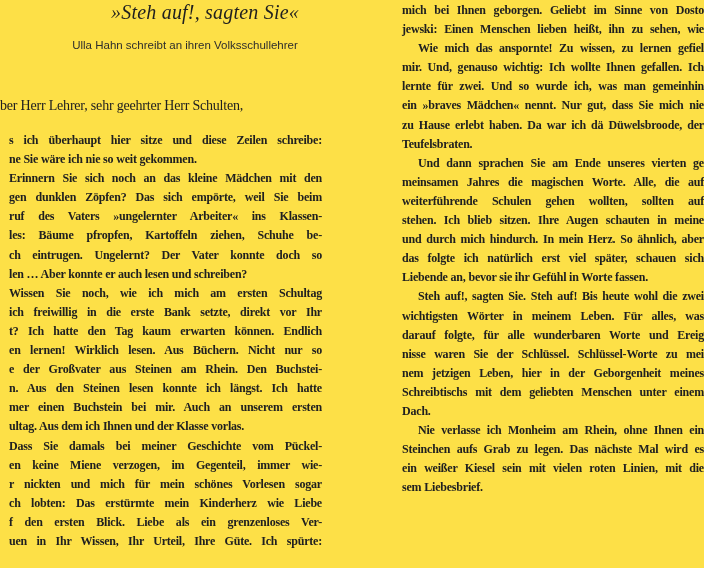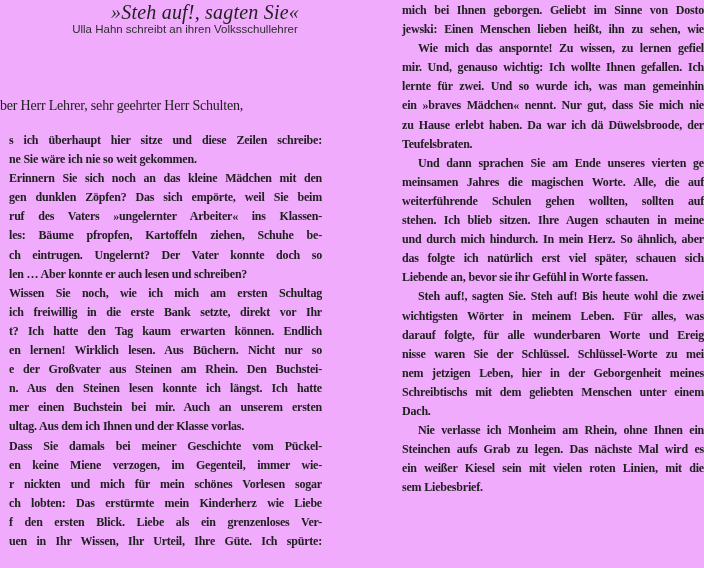--- a/index.html
+++ b/index.html
@@ -1,40 +1,40 @@
 <!DOCTYPE html>
 <html><head>
 <meta charset="utf-8">
 <style>
   * { box-sizing: border-box; margin: 0; padding: 0; }
   html, body { background: #ffffff; }
   .page {
     position: relative;
     width: 704px;
     height: 568px;
-    background: #f0abfc;
+    background: #fde047;
     overflow: hidden;
     font-family: "Liberation Serif", "DejaVu Serif", serif;
     color: #202020;
   }
   .title {
     position: absolute;
     left: 50px; top: 0;
     width: 310px;
     text-align: center;
     font-style: italic;
     font-size: 20px;
     line-height: 24px;
     letter-spacing: 0.2px;
     color: #1f1f1f;
     white-space: nowrap;
   }
   .subtitle {
     position: absolute;
-    left: 25px; top: 23px;
+    left: 25px; top: 39px;
     width: 320px;
     text-align: center;
     font-family: "Liberation Sans", sans-serif;
     font-size: 11.5px;
     line-height: 13px;
     color: #2d2d2d;
     white-space: nowrap;
   }
   .salutation {
     position: absolute;

